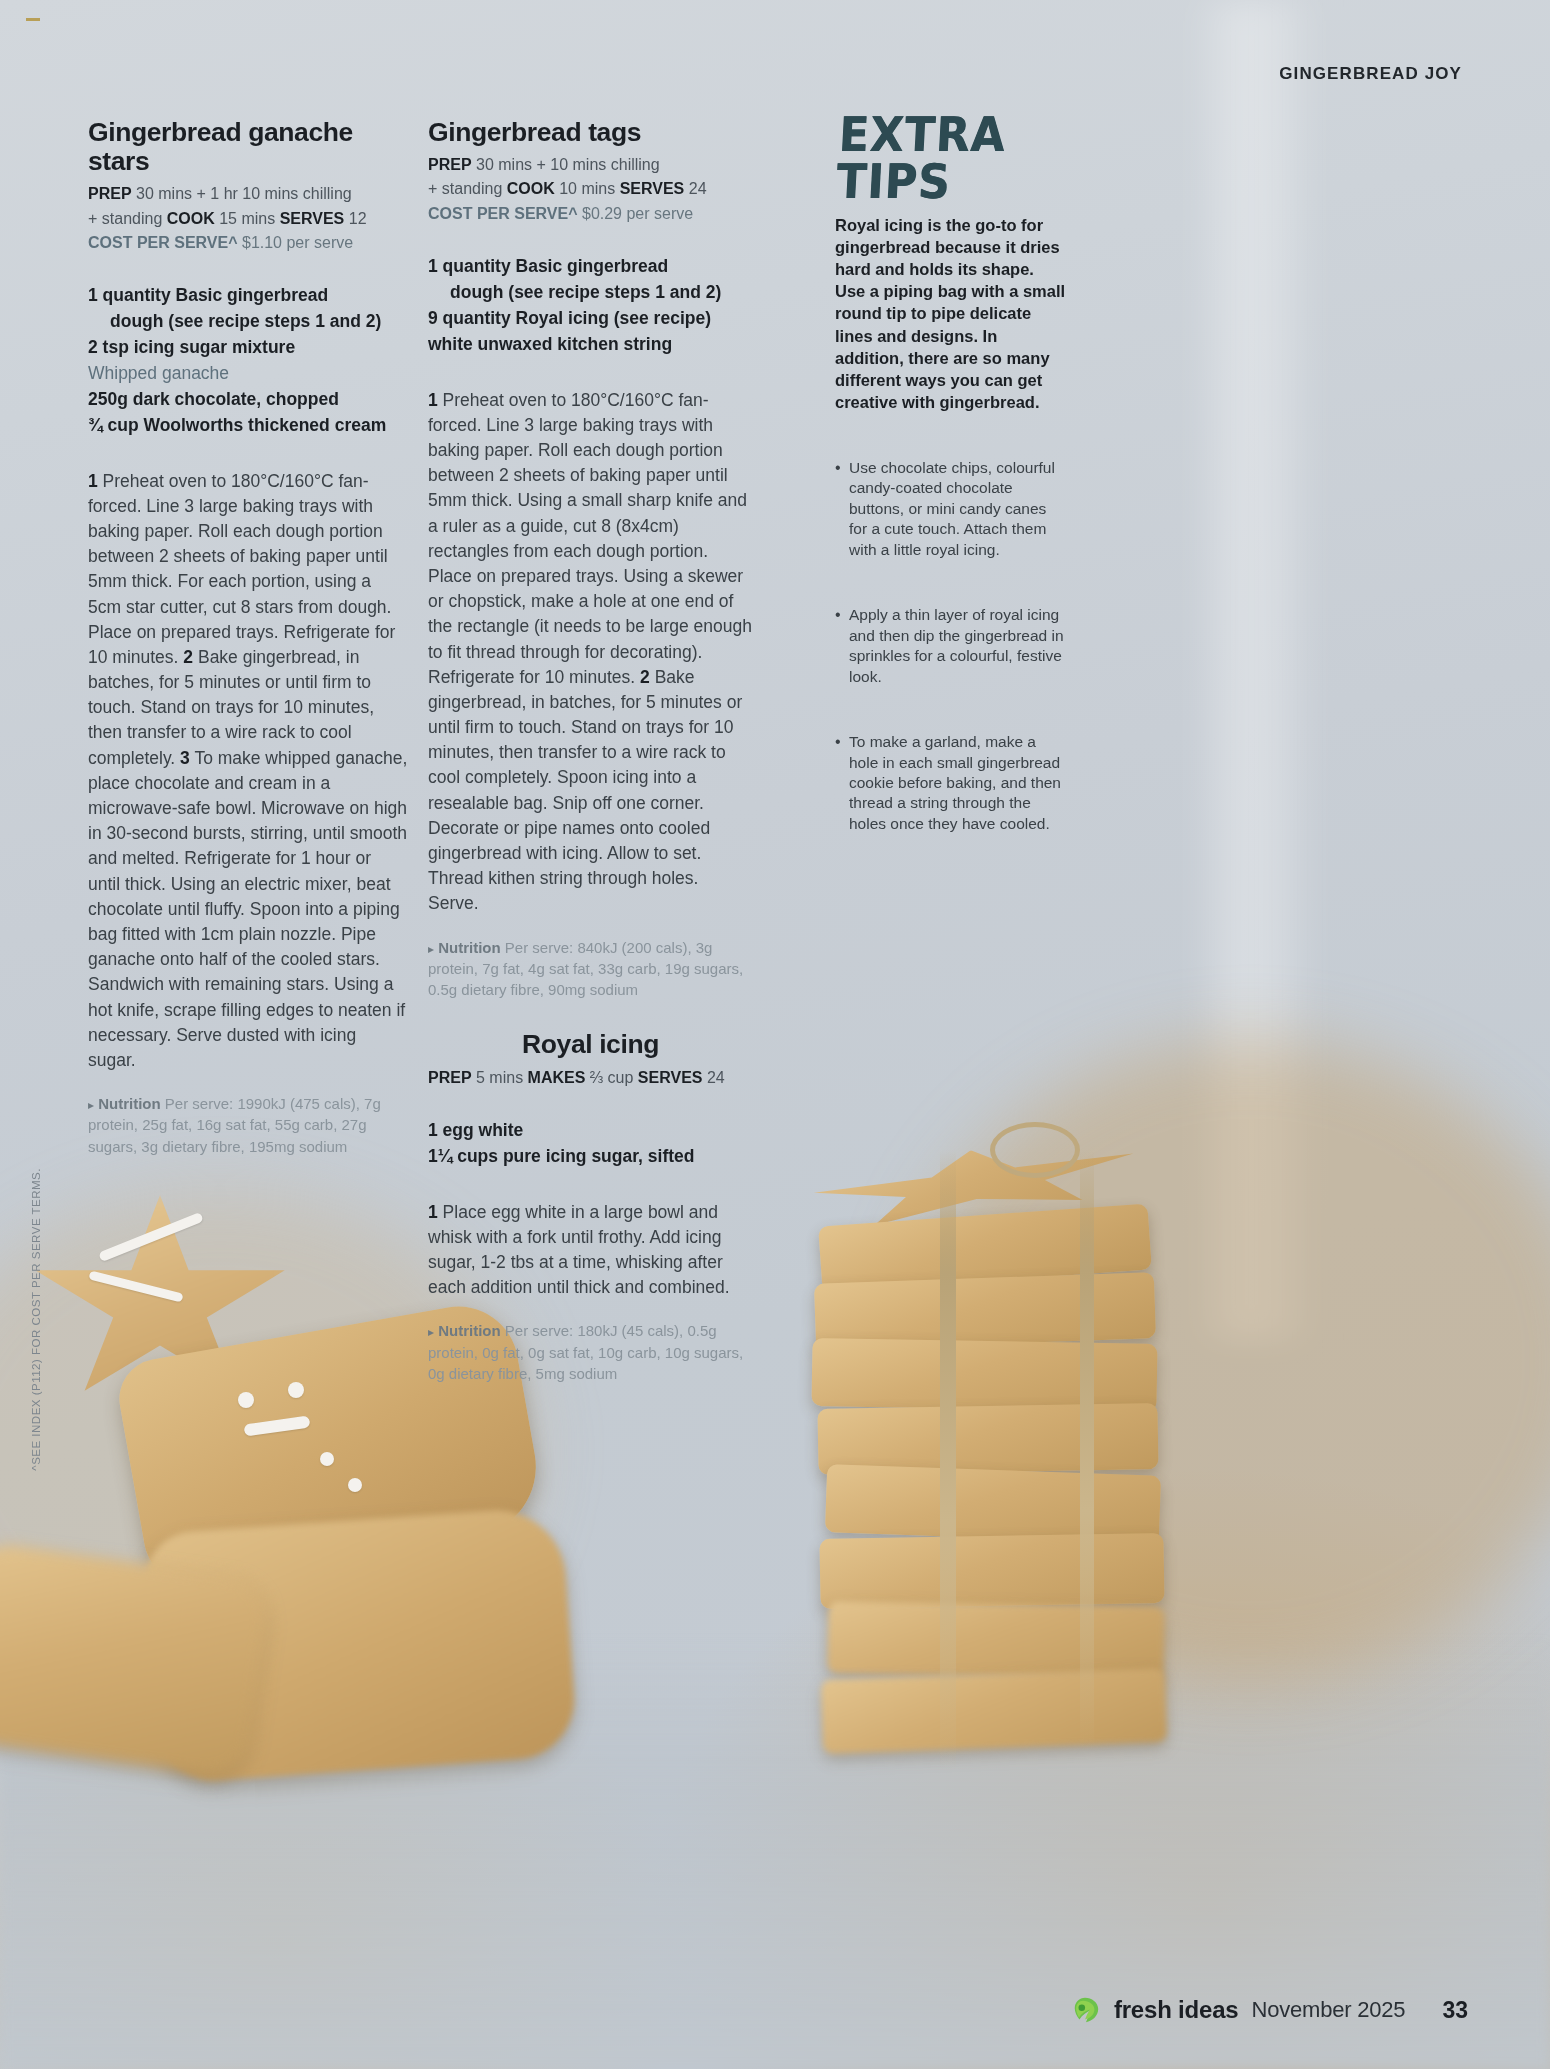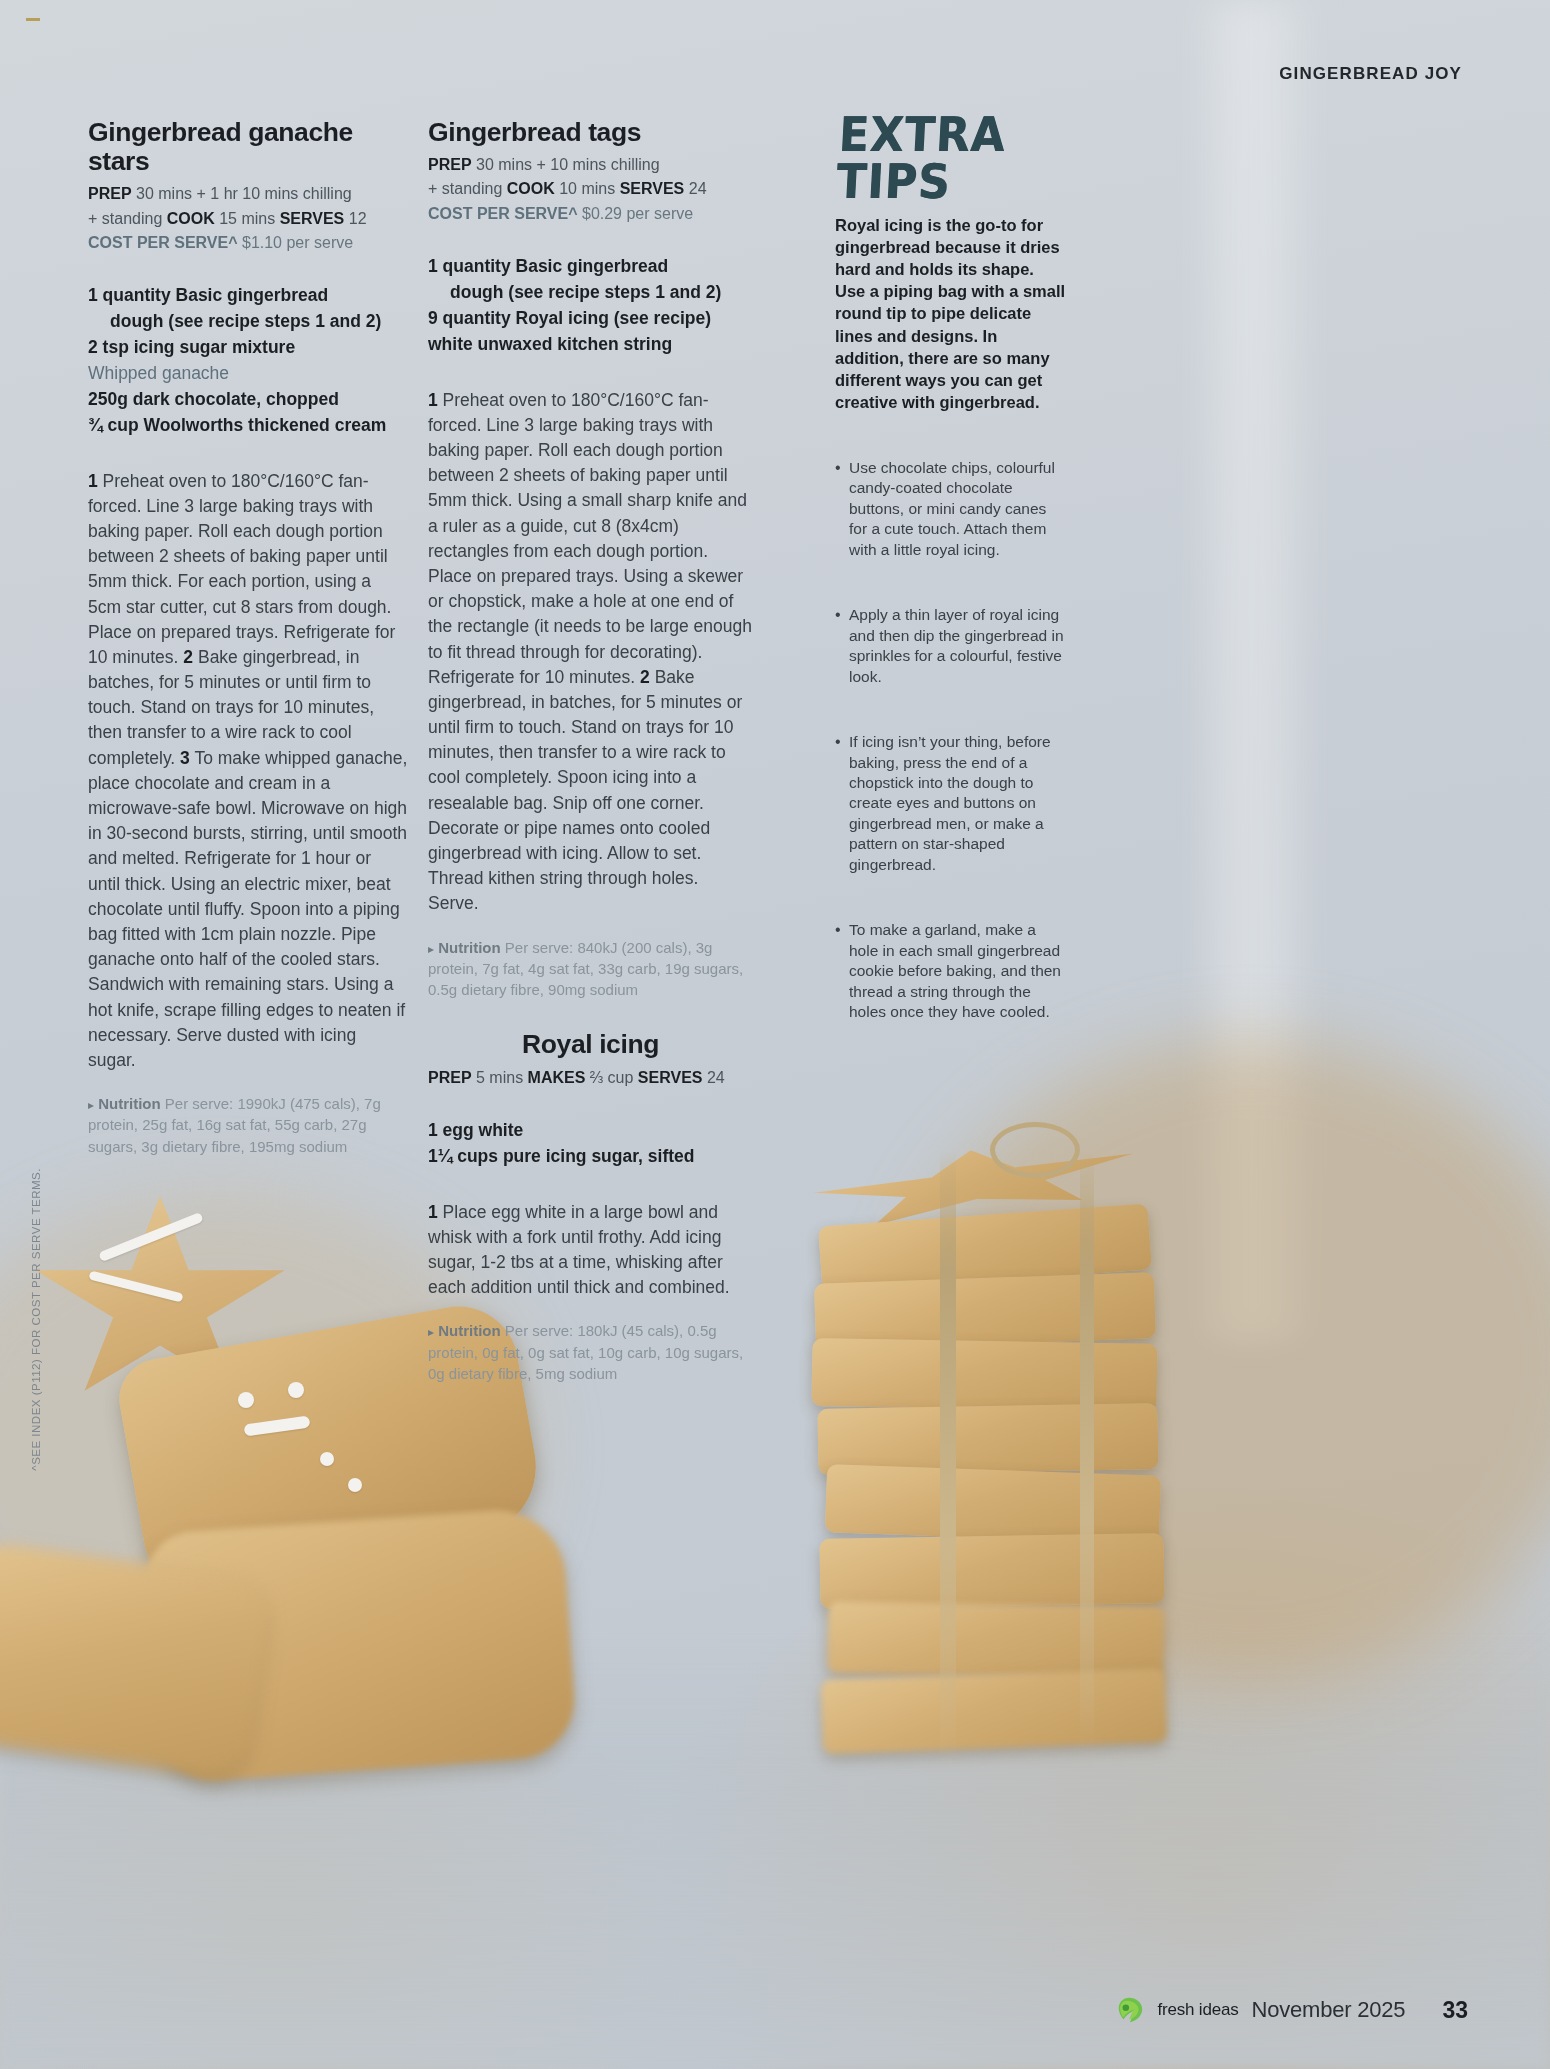--- a/index.html
+++ b/index.html
@@ -238,22 +238,22 @@
     display: flex;
     align-items: center;
     gap: 13px;
   }
   .wow-logo {
     width: 30px;
     height: 30px;
     display: block;
   }
   .brand {
-    font-size: 17px;
-    font-weight: 400;
+    font-size: 24px;
+    font-weight: 700;
     color: #1b1f24;
     letter-spacing: -0.2px;
     text-align: center;
   }
   .issue {
     font-size: 22px;
     font-weight: 400;
     color: #2a3036;
     letter-spacing: -0.2px;
   }
@@ -404,21 +404,20 @@
     </div>
   </div>
 
   <div class="col col-3">
     <h2 class="tips-title">EXTRA TIPS</h2>
     <p class="tips-intro" style="margin:0;">Royal icing is the go-to for gingerbread because it dries hard and holds its shape. Use a piping bag with a small round tip to pipe delicate lines and designs. In addition, there are so many different ways you can get creative with gingerbread.</p>
 
     <ul class="tips-list">
       <li>Use chocolate chips, colourful candy-coated chocolate buttons, or mini candy canes for a cute touch. Attach them with a little royal icing.</li>
       <li>Apply a thin layer of royal icing and then dip the gingerbread in sprinkles for a colourful, festive look.</li>
-      <li>If icing isn’t your thing, before baking, press the end of a chopstick into the dough to create eyes and buttons on gingerbread men, or make a pattern on star-shaped gingerbread.</li>
       <li>To make a garland, make a hole in each small gingerbread cookie before baking, and then thread a string through the holes once they have cooled.</li>
     </ul>
   </div>
 
   <div class="side-credit">^SEE INDEX (P112) FOR COST PER SERVE TERMS.</div>
 
   <div class="footer">
     <svg class="wow-logo" viewBox="0 0 64 64">
       <path d="M30 6 C44 6 58 16 58 30 C58 44 46 56 32 58 C36 48 40 40 44 32 C34 36 24 42 18 52 C12 44 8 36 8 28 C8 16 18 6 30 6 Z" fill="#6cc24a"></path>
       <path d="M26 12 C38 12 50 20 50 31 C50 42 40 50 30 52 C33 44 36 38 40 31 C31 34 22 40 17 48 C13 41 11 34 11 29 C11 19 17 12 26 12 Z" fill="#8fd14f"></path>

